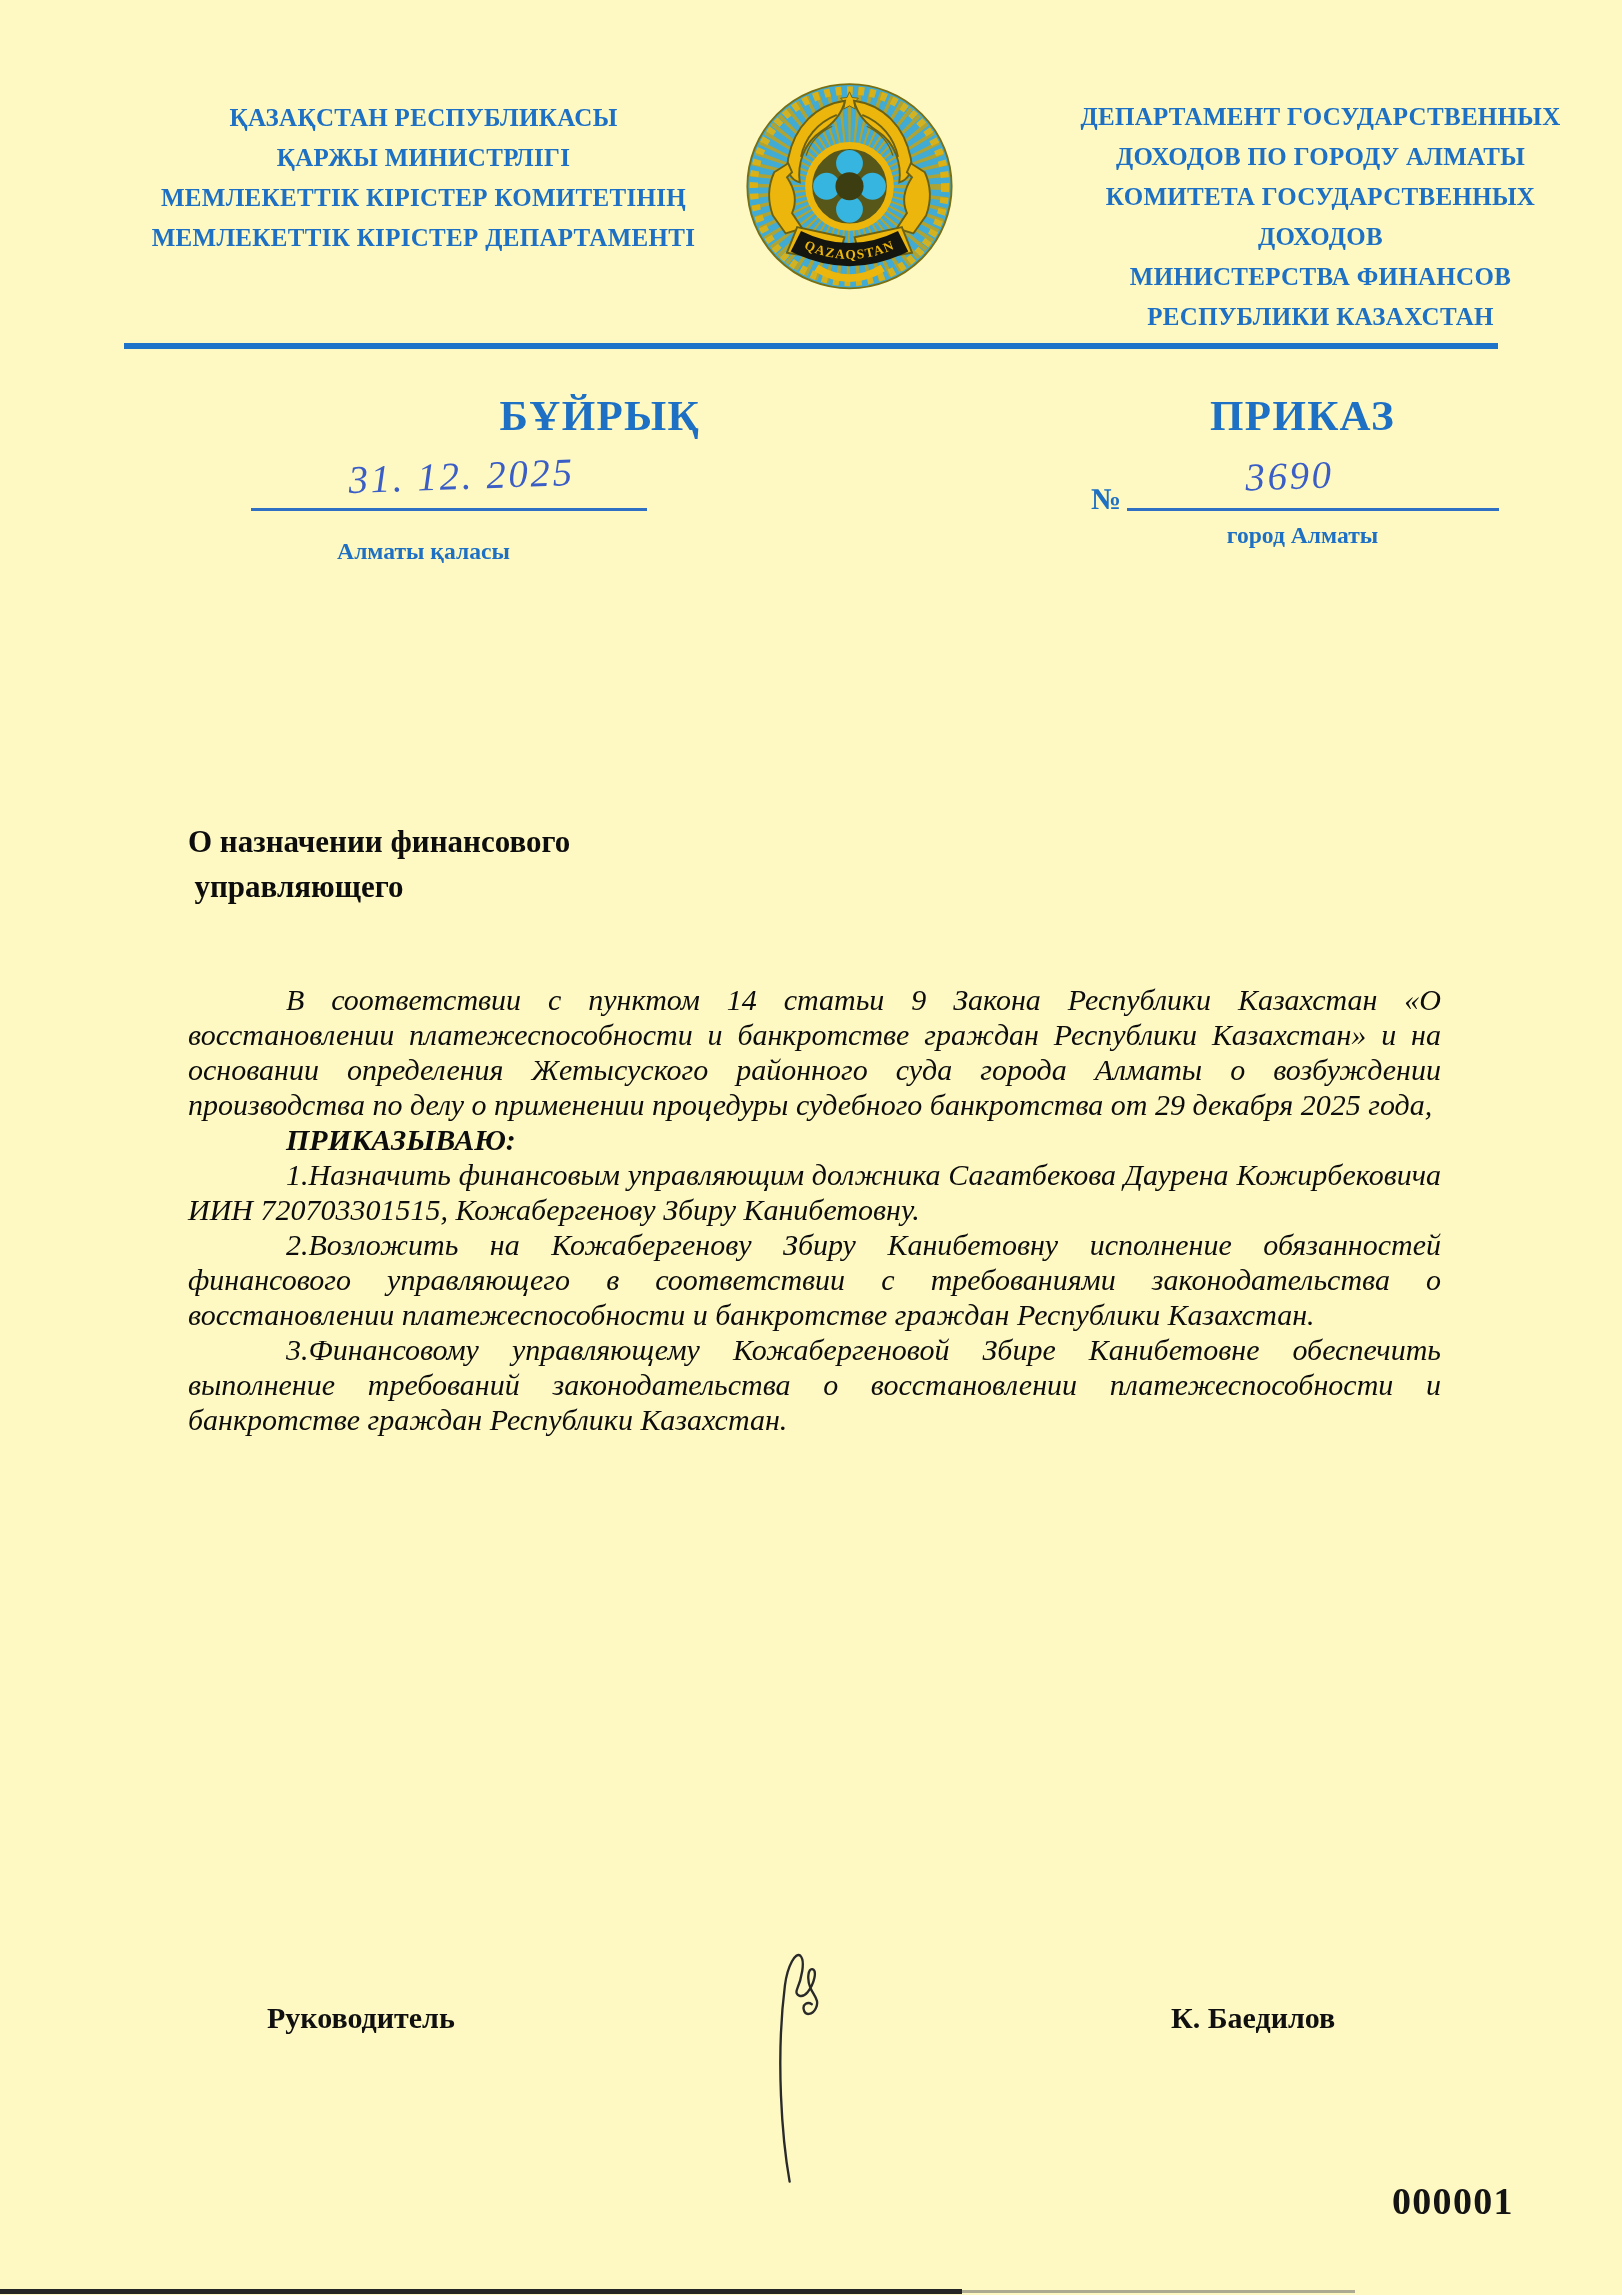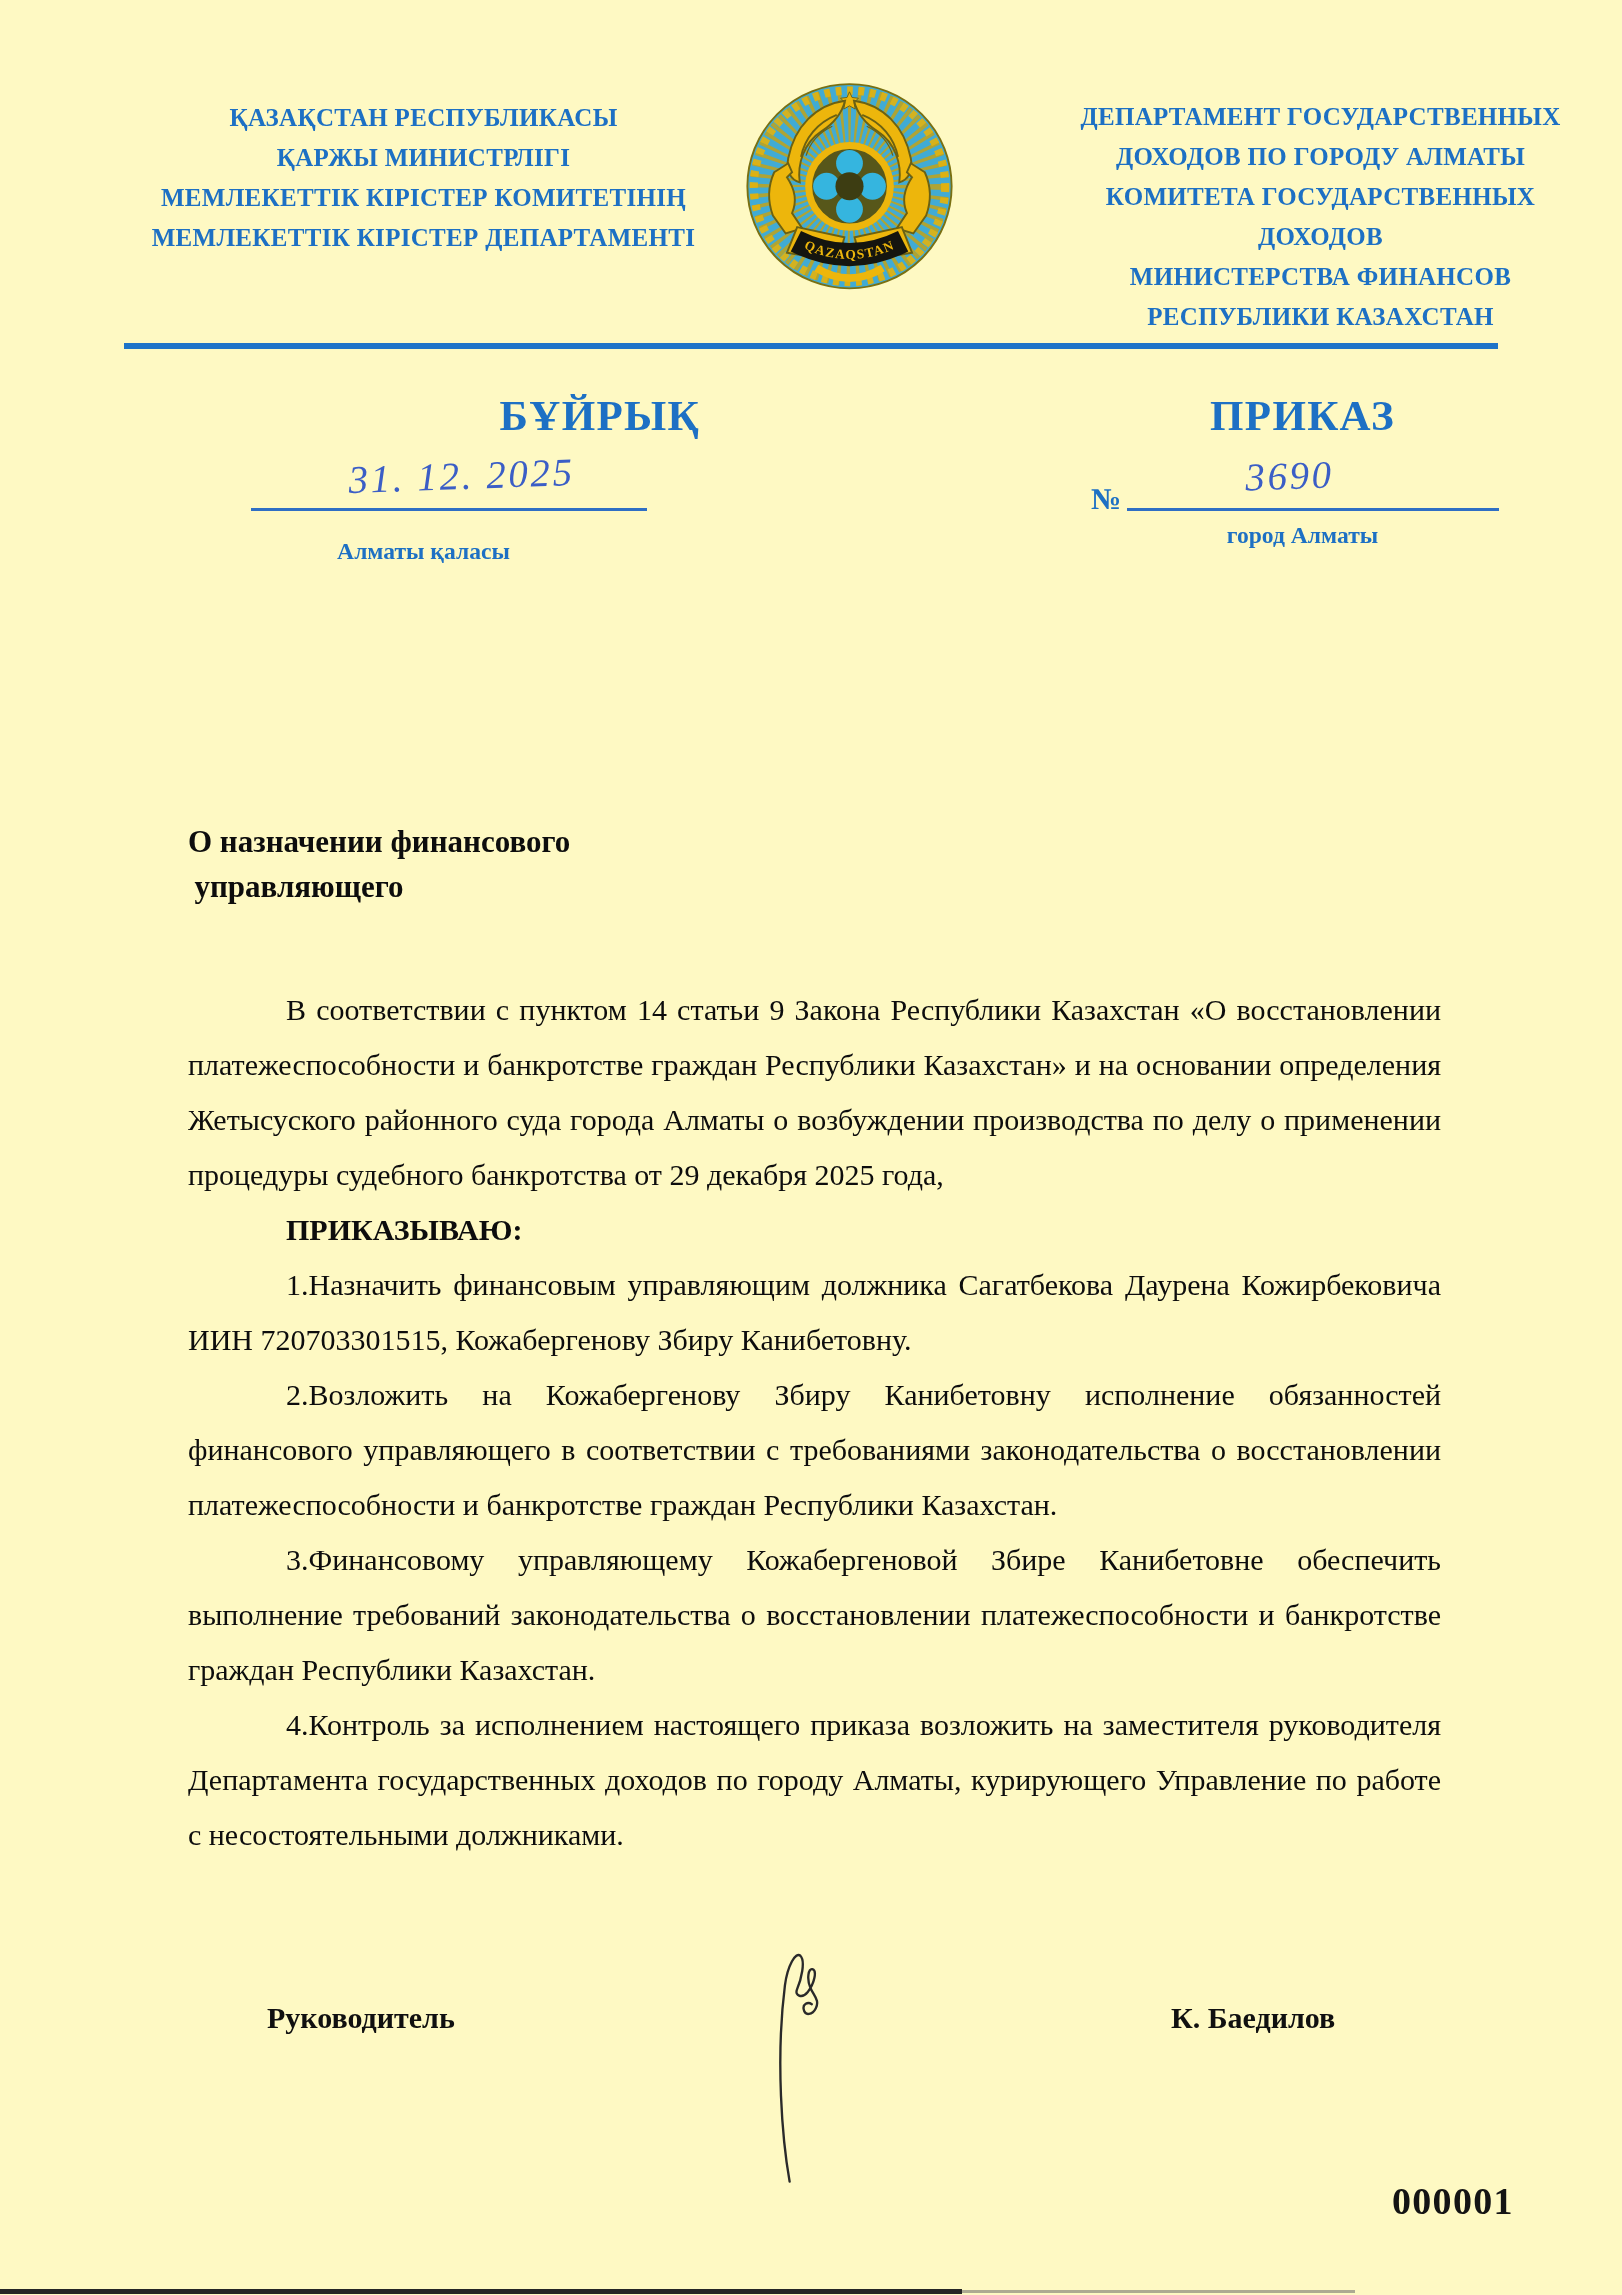--- a/index.html
+++ b/index.html
@@ -111,22 +111,23 @@
   }
   .subject .l2 { padding-left: 6.5px; }
 
   
   .body-text {
     position: absolute;
     left: 188px;
     top: 982px;
     width: 1253px;
     font-size: 30px;
-    line-height: 55px;
+    line-height: 35px;
     color: #0d0d0d;
+    font-style: italic;
   }
   .body-text p {
     margin: 0;
     text-align: justify;
     text-indent: 98px;
   }
   .resolution {
     margin: 0;
     font-weight: bold;
     text-align: left;
@@ -268,21 +269,20 @@
     <div>О назначении финансового</div>
     <div class="l2">управляющего</div>
   </div>
 
   <div class="body-text">
     <p>В соответствии с пунктом 14 статьи 9 Закона Республики Казахстан «О восстановлении платежеспособности и банкротстве граждан Республики Казахстан» и на основании определения Жетысуского районного суда города Алматы о возбуждении производства по делу о применении процедуры судебного банкротства от 29 декабря 2025 года,</p>
     <p class="resolution">ПРИКАЗЫВАЮ:</p>
     <p>1.Назначить финансовым управляющим должника Сагатбекова Даурена Кожирбековича ИИН 720703301515, Кожабергенову Збиру Канибетовну.</p>
     <p>2.Возложить на Кожабергенову Збиру Канибетовну исполнение обязанностей финансового управляющего в соответствии с требованиями законодательства о восстановлении платежеспособности и банкротстве граждан Республики Казахстан.</p>
     <p>3.Финансовому управляющему Кожабергеновой Збире Канибетовне обеспечить выполнение требований законодательства о восстановлении платежеспособности и банкротстве граждан Республики Казахстан.</p>
-    <p>4.Контроль за исполнением настоящего приказа возложить на заместителя руководителя Департамента государственных доходов по городу Алматы, курирующего Управление по работе с несостоятельными должниками.</p>
   </div>
 
   <div class="sig-title">Руководитель</div>
 
   <svg class="sig-stroke" viewBox="0 0 200 360">
     <path d="M63,352 C52,290 42,170 56,60 C60,30 72,10 79,16 C87,24 80,52 74,66 C70,76 82,80 90,70 C100,57 104,38 97,36 C91,34 88,50 94,64 C99,76 108,82 102,94 C97,104 86,106 84,96 C82,88 90,84 96,88" fill="none" stroke="#2a2a2a" stroke-width="3.5" stroke-linecap="round"></path>
   </svg>
 
   <div class="sig-name">К. Баедилов</div>
 

